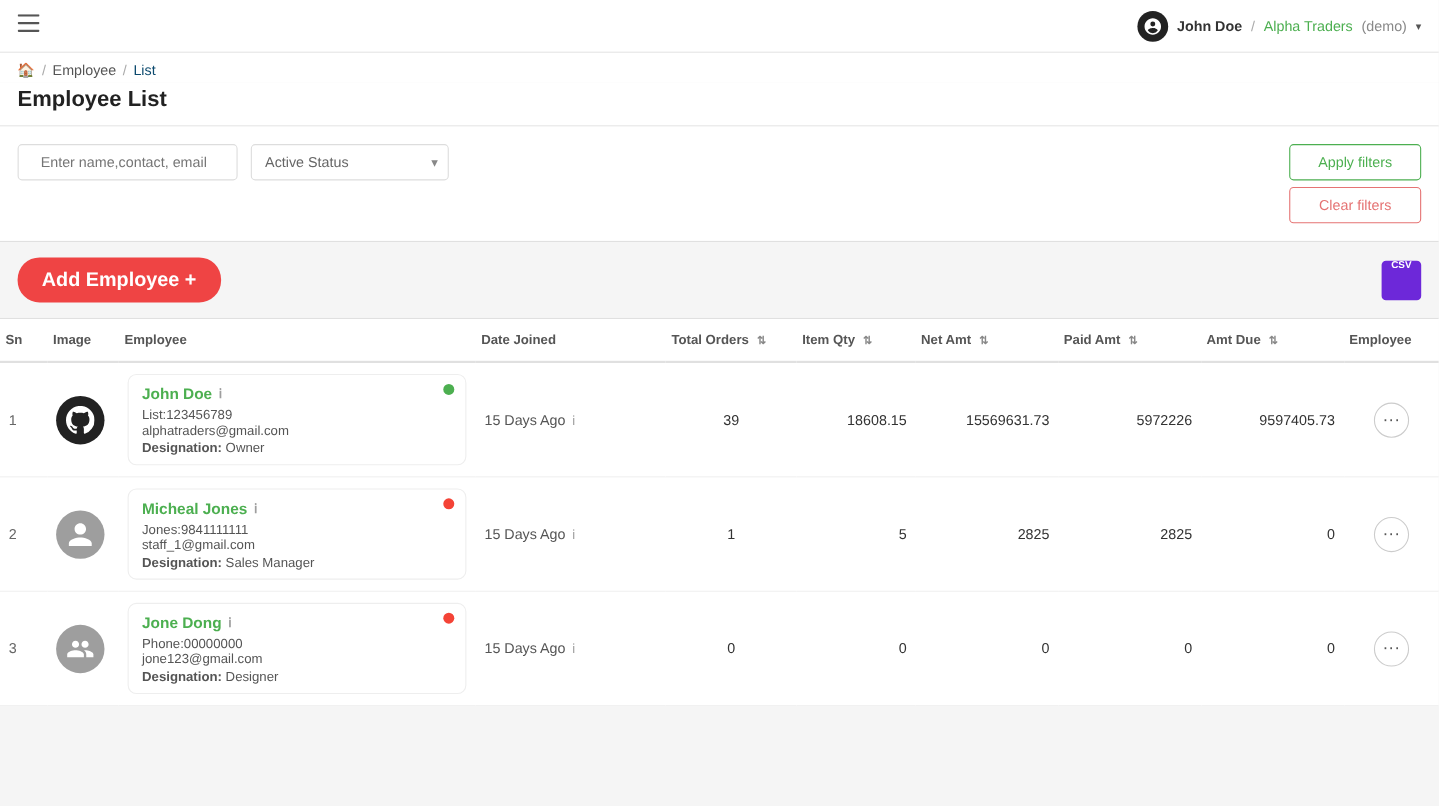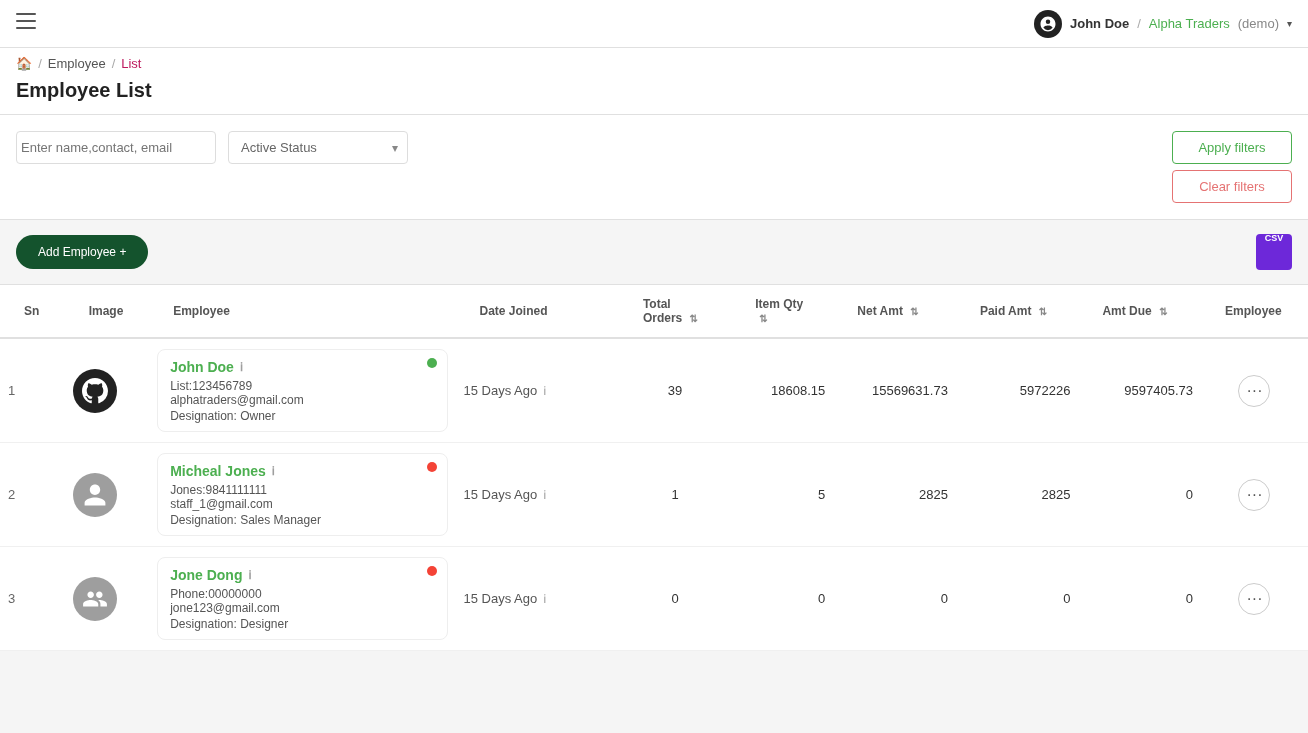--- a/index.html
+++ b/index.html
@@ -28,21 +28,21 @@
       background: #fff;
       padding: 8px 16px 4px 16px;
       display: flex;
       align-items: center;
       gap: 6px;
       font-size: 13px;
       color: #555;
     }
     .breadcrumb-separator { color: #aaa; }
     .breadcrumb-link { color: #555; text-decoration: none; }
-    .breadcrumb-current { color: #be185d; }
+    .breadcrumb-current { color: #0c4a6e; }
 
     
     .page-title-section {
       background: #fff;
       padding: 4px 16px 12px 16px;
       border-bottom: 1px solid #e0e0e0;
     }
     .page-title { font-size: 20px; font-weight: bold; color: #222; }
 
     
@@ -51,21 +51,21 @@
       padding: 16px;
       display: flex;
       align-items: flex-start;
       gap: 12px;
       border-bottom: 1px solid #e0e0e0;
     }
     .filter-inputs { display: flex; gap: 12px; flex: 1; }
     .filter-input {
       border: 1px solid #ddd;
       border-radius: 4px;
-      padding: 8px 4px;
+      padding: 8px 20px;
       font-size: 13px;
       color: #999;
       width: 200px;
       outline: none;
     }
     .filter-select {
       border: 1px solid #ddd;
       border-radius: 4px;
       padding: 8px 12px;
       font-size: 13px;
@@ -110,27 +110,27 @@
     }
 
     
     .action-bar {
       padding: 14px 16px;
       display: flex;
       align-items: center;
       justify-content: space-between;
     }
     .btn-add-employee {
-      background: #14532d;
+      background: #ef4444;
       color: #fff;
       border: none;
       border-radius: 20px;
       padding: 10px 22px;
-      font-size: 12px;
-      font-weight: normal;
+      font-size: 18px;
+      font-weight: bold;
       cursor: pointer;
       display: flex;
       align-items: center;
       gap: 6px;
     }
 
     .csv-icon {
       width: 36px;
       height: 36px;
       background: #6d28d9;
@@ -149,21 +149,21 @@
     
     .table-container {
       background: #fff;
       border-top: 1px solid #e0e0e0;
     }
     .employee-table {
       width: 100%;
       border-collapse: collapse;
     }
     .employee-table th {
-      padding: 12px 24px;
+      padding: 12px 5px;
       text-align: left;
       font-size: 12px;
       font-weight: 600;
       color: #555;
       border-bottom: 2px solid #e0e0e0;
       background: #fff;
     }
     .employee-table th.sortable { cursor: pointer; }
     .sort-arrows { color: #888; font-size: 10px; margin-left: 4px; }
     .col-sn { width: 40px; padding-left: 16px; }
@@ -215,21 +215,21 @@
       border-radius: 50%;
       position: absolute;
       top: 8px;
       right: 10px;
     }
     .status-dot.online { background: #4caf50; }
     .status-dot.offline { background: #f44336; }
     .employee-phone { color: #555; font-size: 12px; margin-top: 4px; }
     .employee-email { color: #555; font-size: 12px; }
     .employee-designation { color: #555; font-size: 12px; margin-top: 2px; }
-    .employee-designation span { font-weight: normal; }
+    .employee-designation span { font-weight: bold; }
 
     .date-cell { color: #555; font-size: 13px; display: flex; align-items: center; gap: 6px; }
     .date-info-icon { color: #9e9e9e; font-size: 12px; cursor: pointer; }
 
     .orders-cell { text-align: center; color: #333; }
     .num-cell { text-align: right; color: #333; }
 
     .actions-cell { text-align: center; }
     .more-btn {
       width: 32px;

